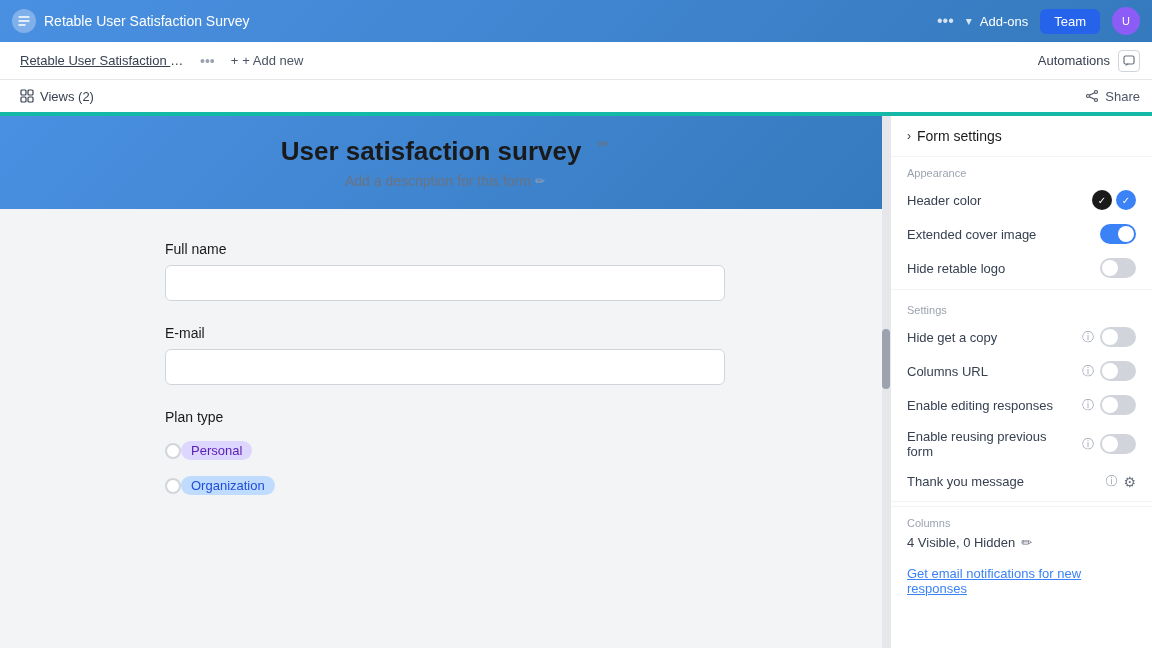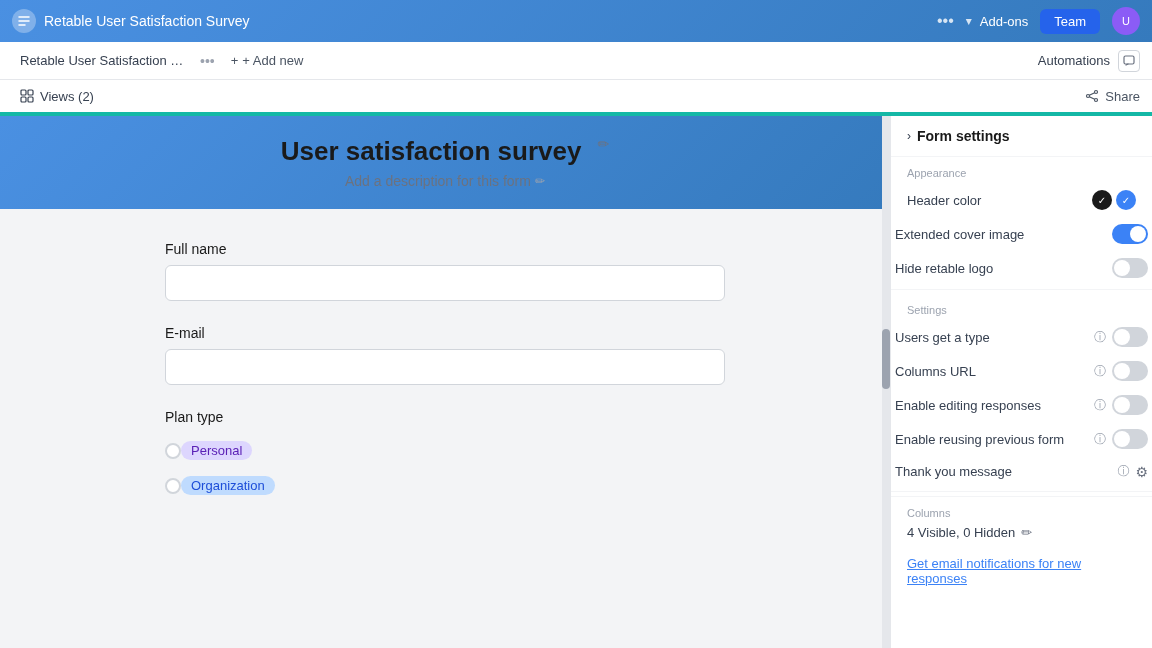--- a/index.html
+++ b/index.html
@@ -82,20 +82,21 @@
     .sub-nav-tab {
       font-size: 13px;
       color: #374151;
       padding: 4px 8px;
       border-radius: 4px;
       cursor: pointer;
       white-space: nowrap;
       overflow: hidden;
       text-overflow: ellipsis;
       max-width: 180px;
+      text-decoration: underline;
     }
     .sub-nav-tab-dots {
       color: #9ca3af;
       font-size: 14px;
       cursor: pointer;
     }
     .add-new-btn {
       display: flex;
       align-items: center;
       gap: 4px;
@@ -316,36 +317,36 @@
       padding: 12px 16px;
       border-bottom: 1px solid #f3f4f6;
       cursor: pointer;
     }
     .panel-chevron {
       font-size: 12px;
       color: #374151;
     }
     .panel-section-title {
       font-size: 14px;
-      font-weight: 700;
+      font-weight: 400;
       color: #1a1a1a;
     }
 
     .panel-group-label {
       padding: 10px 16px 4px;
       font-size: 11px;
       color: #9ca3af;
       font-weight: 500;
       text-transform: none;
     }
 
     .panel-row {
       display: flex;
       align-items: center;
-      padding: 7px 4px;
+      padding: 7px 16px;
       gap: 6px;
     }
     .panel-row-label {
       font-size: 13px;
       color: #374151;
       flex: 1;
     }
     .panel-row-info {
       color: #9ca3af;
       font-size: 12px;
@@ -580,21 +581,21 @@
       <div class="toggle toggle-off">
         <div class="toggle-knob"></div>
       </div>
     </div>
 
     <div class="panel-divider"></div>
 
     <div class="panel-group-label">Settings</div>
 
     <div class="panel-row">
-      <span class="panel-row-label">Users get a type</span>
+      <span class="panel-row-label">Hide get a copy</span>
       <span class="panel-row-info">ⓘ</span>
       <div class="toggle toggle-off">
         <div class="toggle-knob"></div>
       </div>
     </div>
 
     <div class="panel-row">
       <span class="panel-row-label">Columns URL</span>
       <span class="panel-row-info">ⓘ</span>
       <div class="toggle toggle-off">

